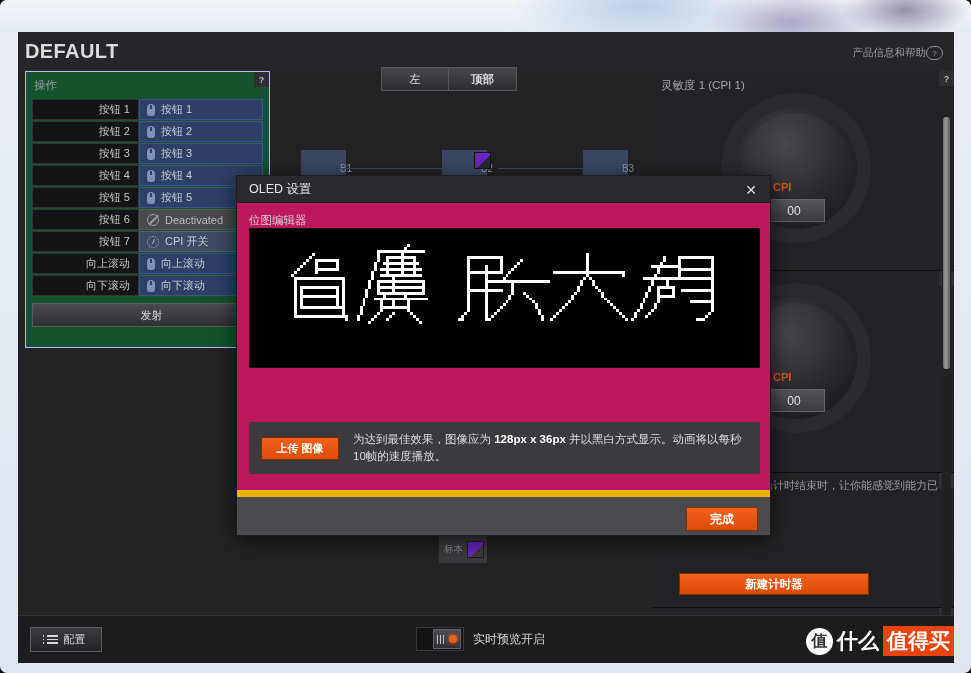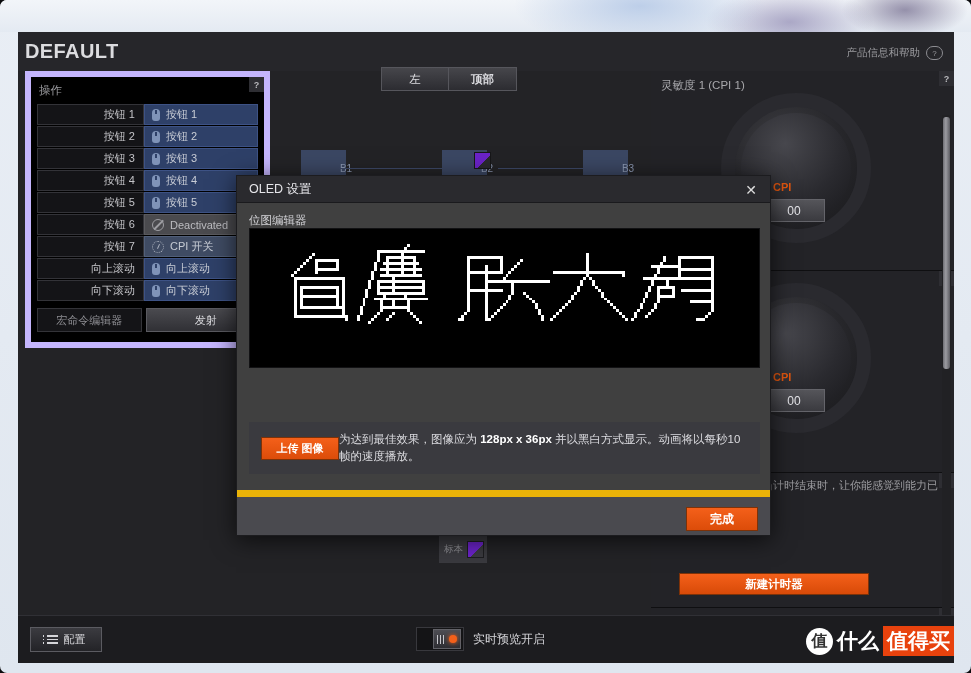--- a/index.html
+++ b/index.html
@@ -67,33 +67,33 @@
   #app-header {
     position: absolute; left: 0; top: 0; width: 936px; height: 39px;
     background: #26262a;
   }
   #profile-name {
     position: absolute; left: 7px; top: 8px;
     font-size: 20px; font-weight: bold; color: #dcdcdf; letter-spacing: .4px;
   }
   #help-link {
     position: absolute; right: 11px; top: 14px;
-    display: flex; gap: 6px;
+    display: flex; 
     font-size: 10.5px; color: #9a9a9e;
   }
   #help-bubble {
     width: 17px; height: 14px; border: 1px solid #8d8d92; border-radius: 7px;
     position: relative; display:flex; align-items:center; justify-content:center;
     font-size: 8px; color: #9a9a9e;
   }
 
   
   #left-panel {
     position: absolute; left: 7px; top: 39px; width: 245px; height: 277px;
-    background: #000000; border: 6px solid #c4b5fd;
+    background: #14532d; border: 1px solid #c4b5fd;
   }
   .panel-title {
     font-size: 11.5px; color: #9b9b9f; padding: 6px 8px 4px 8px;
   }
   .panel-q {
     position: absolute; right: 0px; top: 0px;
     width: 15px; height: 15px; background: #2e2e33;
     color: #b9b9bd; font-size: 9px; font-weight: bold;
     display: flex; align-items: center; justify-content: center;
   }
@@ -274,21 +274,21 @@
   #wm-circle {
     width: 27px; height: 27px; border-radius: 50%; background: #fff; color: #333;
     font-size: 16px; display: flex; align-items: center; justify-content: center;
   }
   #wm-a { color: #fff; padding: 0 4px; }
   #wm-b { background: #e8420d; color: #fff; padding: 1px 4px; }
 
   
   #modal {
     position: absolute; left: 218px; top: 143px; width: 535px; height: 361px;
-    background: #404040; border: 1px solid #1c1c1f;
+    background: #be185d; border: 1px solid #1c1c1f;
     box-shadow: 0 4px 22px rgba(0,0,0,.65);
   }
   #modal-title-bar {
     height: 27px; background: #2a2a2e; display: flex; align-items: center;
     border-bottom: 1px solid #1a1a1d;
   }
   #modal-title { font-size: 12.5px; color: #e6e6ea; padding-left: 12px; }
   #modal-close {
     position: absolute; right: 11px; top: 6px; width: 16px; height: 16px;
     color: #ddd; font-size: 14px; display: flex; align-items: center; justify-content: center;
@@ -324,21 +324,21 @@
     clip-path: inset(0 0 0 50%);
   }
   #clear-btn {
     position: absolute; right: 0; width: 66px; height: 24px;
     background: linear-gradient(180deg,#4b4b50,#303035);
     border: 1px solid #6b6b71; color: #e0e0e4; font-size: 11.5px;
     display: flex; align-items: center; justify-content: center;
   }
   #info-box {
     position: absolute; left: 12px; top: 246px; width: 511px; height: 52px;
-    background: #3a3a3f; display: flex; align-items: center; padding: 0 12px; 
+    background: #3a3a3f; display: flex; align-items: center; padding: 0 12px; gap: 14px;
   }
   #upload-btn {
     width: 78px; height: 23px; flex: 0 0 auto;
     background: linear-gradient(180deg,#f4601a 0%,#dc4c09 100%);
     border: 1px solid #7d3208; color: #fff; font-size: 11px; font-weight: bold;
     display: flex; align-items: center; justify-content: center;
   }
   #info-text { font-size: 11.5px; color: #dcdce0; line-height: 17px; }
   #info-text b { color: #fff; }
   #modal-footer {
@@ -431,21 +431,20 @@
           </div>
           <div class="bind-row">
             <div class="bind-label">向下滚动</div>
             <div class="bind-value">
               <span class="mouse-ico"></span>
               <span>向下滚动</span>
             </div>
           </div>
         </div>
       <div id="macro-row">
-        <div class="macro-btn">宏命令编辑器</div>
         <div class="macro-btn raised">发射</div>
       </div>
     </div>
 
     <div id="center-tabs">
       <div class="ctab">左</div>
       <div class="ctab">顶部</div>
     </div>
 
     <div id="mouse-stage">

